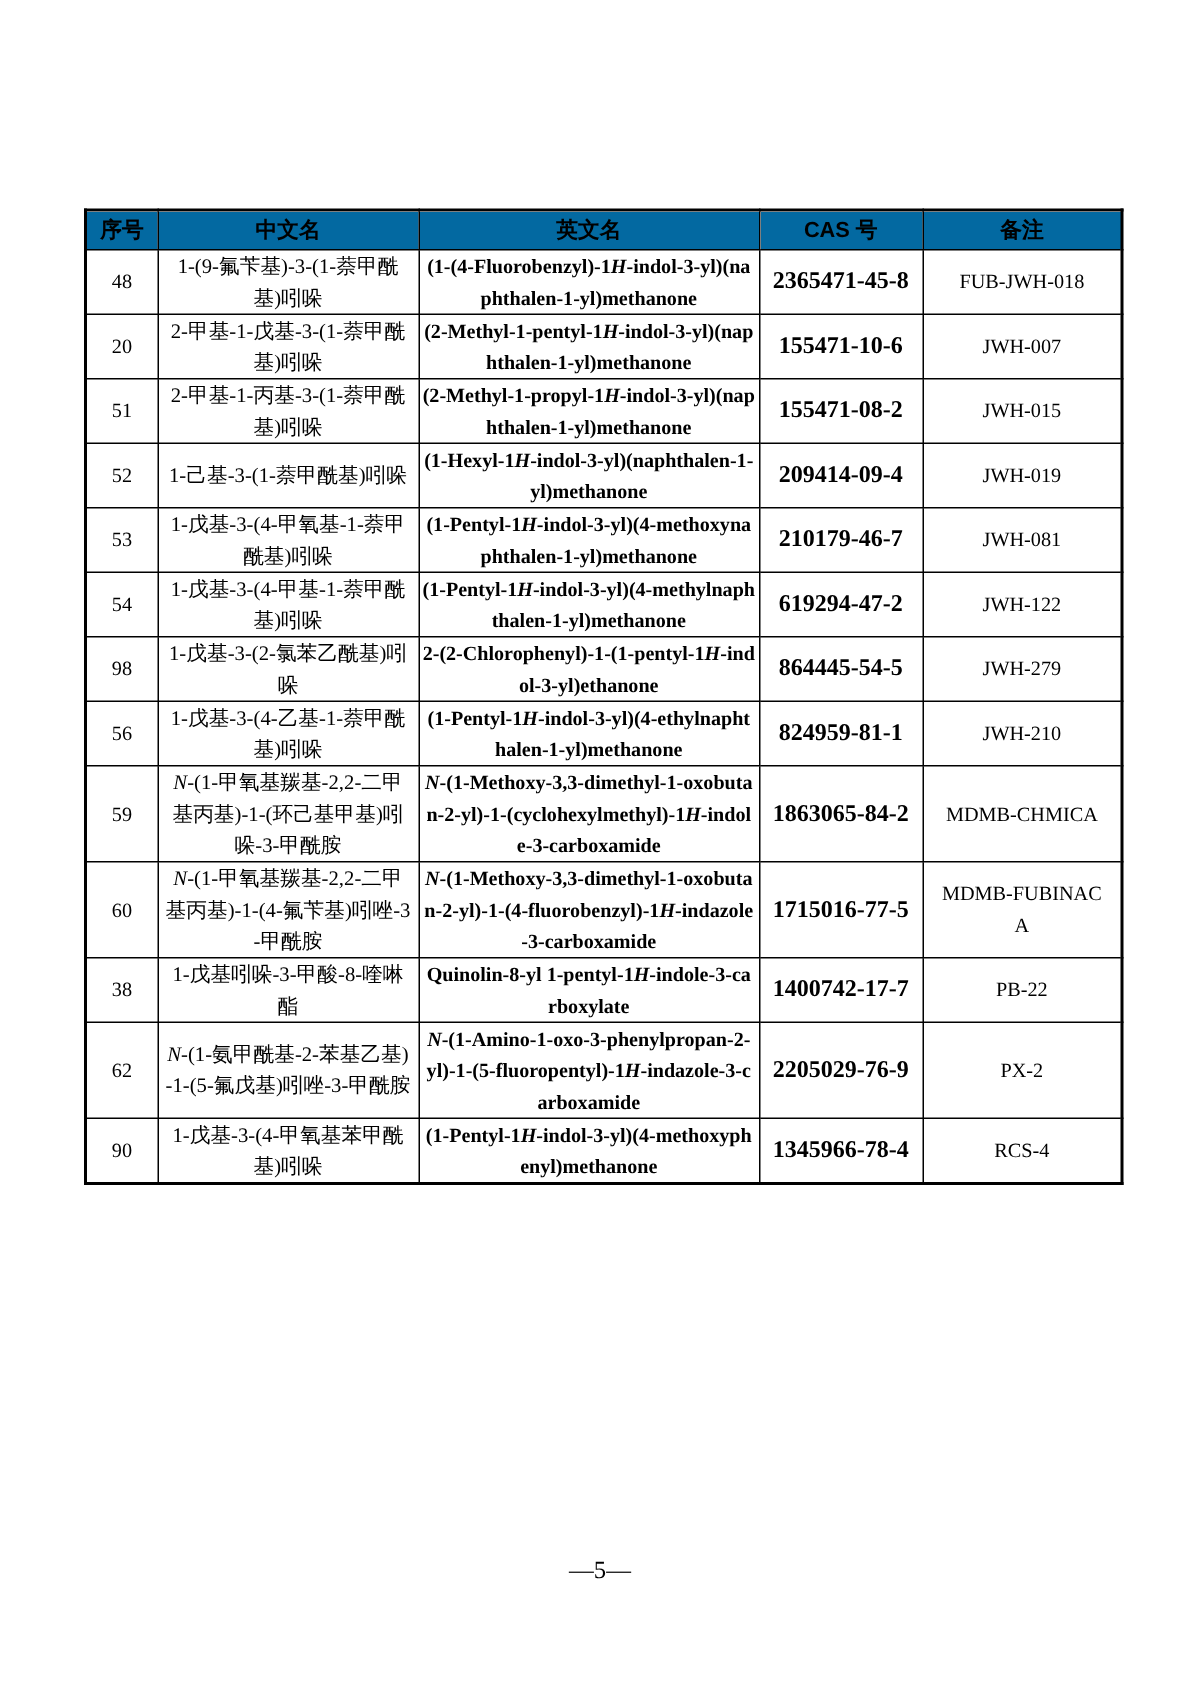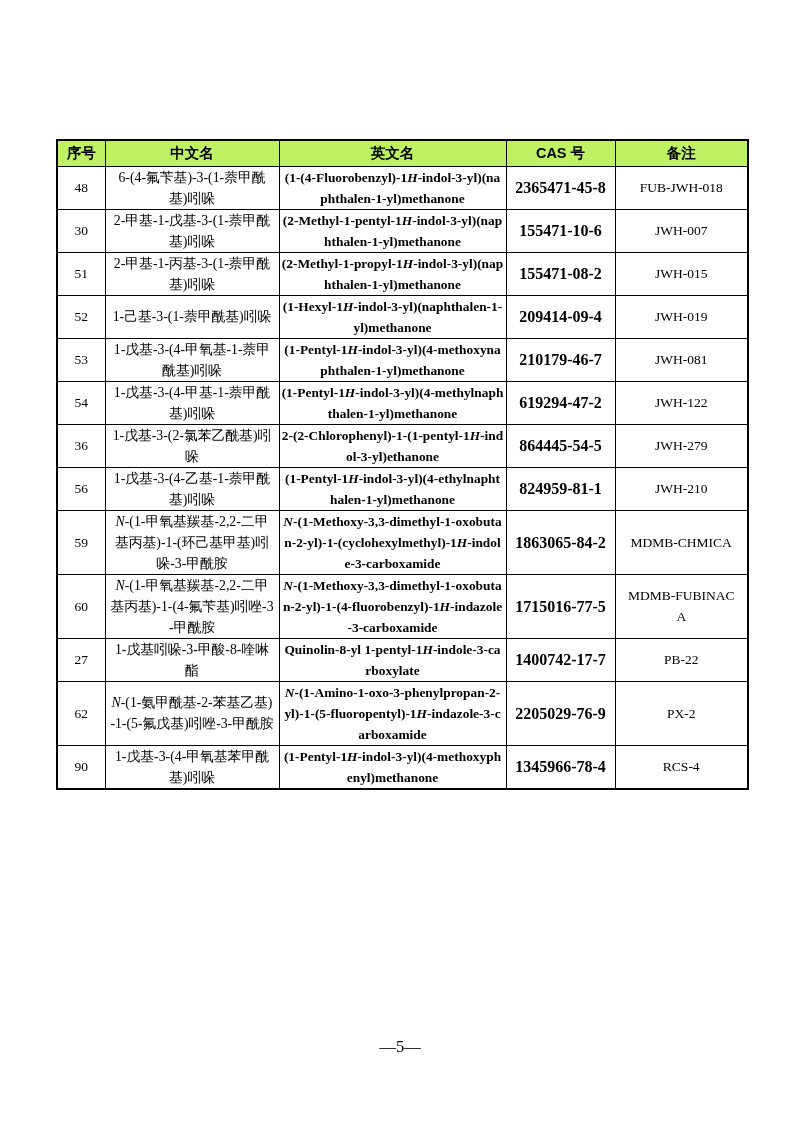--- a/index.html
+++ b/index.html
@@ -21,21 +21,21 @@
     table-layout: fixed;
     border: 2px solid #000;
   }
   .substance-table th, .substance-table td {
     border: 1px solid #000;
     text-align: center;
     vertical-align: middle;
     overflow: hidden;
   }
   .substance-table thead th {
-    background: #bef264;
+    background: #0369a1;
     font-family: "Liberation Sans", sans-serif;
     font-weight: bold;
     font-size: 14.5px;
     height: 26px;
     padding: 0 2px;
   }
   .substance-table td {
     font-size: 13.5px;
     line-height: 21px;
     padding: 0 3px;
@@ -74,27 +74,27 @@
         <th>序号</th>
         <th>中文名</th>
         <th>英文名</th>
         <th>CAS 号</th>
         <th>备注</th>
       </tr>
     </thead>
     <tbody>
         <tr>
           <td class="c-no">48</td>
-          <td class="c-cn">6-(4-氟苄基)-3-(1-萘甲酰基)吲哚</td>
+          <td class="c-cn">1-(9-氟苄基)-3-(1-萘甲酰基)吲哚</td>
           <td class="c-en">(1-(4-Fluorobenzyl)-1<i>H</i>-indol-3-yl)(naphthalen-1-yl)methanone</td>
           <td class="c-cas">2365471-45-8</td>
           <td class="c-rm">FUB-JWH-018</td>
         </tr>
         <tr>
-          <td class="c-no">30</td>
+          <td class="c-no">20</td>
           <td class="c-cn">2-甲基-1-戊基-3-(1-萘甲酰基)吲哚</td>
           <td class="c-en">(2-Methyl-1-pentyl-1<i>H</i>-indol-3-yl)(naphthalen-1-yl)methanone</td>
           <td class="c-cas">155471-10-6</td>
           <td class="c-rm">JWH-007</td>
         </tr>
         <tr>
           <td class="c-no">51</td>
           <td class="c-cn">2-甲基-1-丙基-3-(1-萘甲酰基)吲哚</td>
           <td class="c-en">(2-Methyl-1-propyl-1<i>H</i>-indol-3-yl)(naphthalen-1-yl)methanone</td>
           <td class="c-cas">155471-08-2</td>
@@ -115,21 +115,21 @@
           <td class="c-rm">JWH-081</td>
         </tr>
         <tr>
           <td class="c-no">54</td>
           <td class="c-cn">1-戊基-3-(4-甲基-1-萘甲酰基)吲哚</td>
           <td class="c-en">(1-Pentyl-1<i>H</i>-indol-3-yl)(4-methylnaphthalen-1-yl)methanone</td>
           <td class="c-cas">619294-47-2</td>
           <td class="c-rm">JWH-122</td>
         </tr>
         <tr>
-          <td class="c-no">36</td>
+          <td class="c-no">98</td>
           <td class="c-cn">1-戊基-3-(2-氯苯乙酰基)吲哚</td>
           <td class="c-en">2-(2-Chlorophenyl)-1-(1-pentyl-1<i>H</i>-indol-3-yl)ethanone</td>
           <td class="c-cas">864445-54-5</td>
           <td class="c-rm">JWH-279</td>
         </tr>
         <tr>
           <td class="c-no">56</td>
           <td class="c-cn">1-戊基-3-(4-乙基-1-萘甲酰基)吲哚</td>
           <td class="c-en">(1-Pentyl-1<i>H</i>-indol-3-yl)(4-ethylnaphthalen-1-yl)methanone</td>
           <td class="c-cas">824959-81-1</td>
@@ -143,21 +143,21 @@
           <td class="c-rm">MDMB-CHMICA</td>
         </tr>
         <tr>
           <td class="c-no">60</td>
           <td class="c-cn"><i>N</i>-(1-甲氧基羰基-2,2-二甲基丙基)-1-(4-氟苄基)吲唑-3-甲酰胺</td>
           <td class="c-en"><i>N</i>-(1-Methoxy-3,3-dimethyl-1-oxobutan-2-yl)-1-(4-fluorobenzyl)-1<i>H</i>-indazole-3-carboxamide</td>
           <td class="c-cas">1715016-77-5</td>
           <td class="c-rm">MDMB-FUBINACA</td>
         </tr>
         <tr>
-          <td class="c-no">27</td>
+          <td class="c-no">38</td>
           <td class="c-cn">1-戊基吲哚-3-甲酸-8-喹啉酯</td>
           <td class="c-en">Quinolin-8-yl 1-pentyl-1<i>H</i>-indole-3-carboxylate</td>
           <td class="c-cas">1400742-17-7</td>
           <td class="c-rm">PB-22</td>
         </tr>
         <tr>
           <td class="c-no">62</td>
           <td class="c-cn"><i>N</i>-(1-氨甲酰基-2-苯基乙基)-1-(5-氟戊基)吲唑-3-甲酰胺</td>
           <td class="c-en"><i>N</i>-(1-Amino-1-oxo-3-phenylpropan-2-yl)-1-(5-fluoropentyl)-1<i>H</i>-indazole-3-carboxamide</td>
           <td class="c-cas">2205029-76-9</td>

